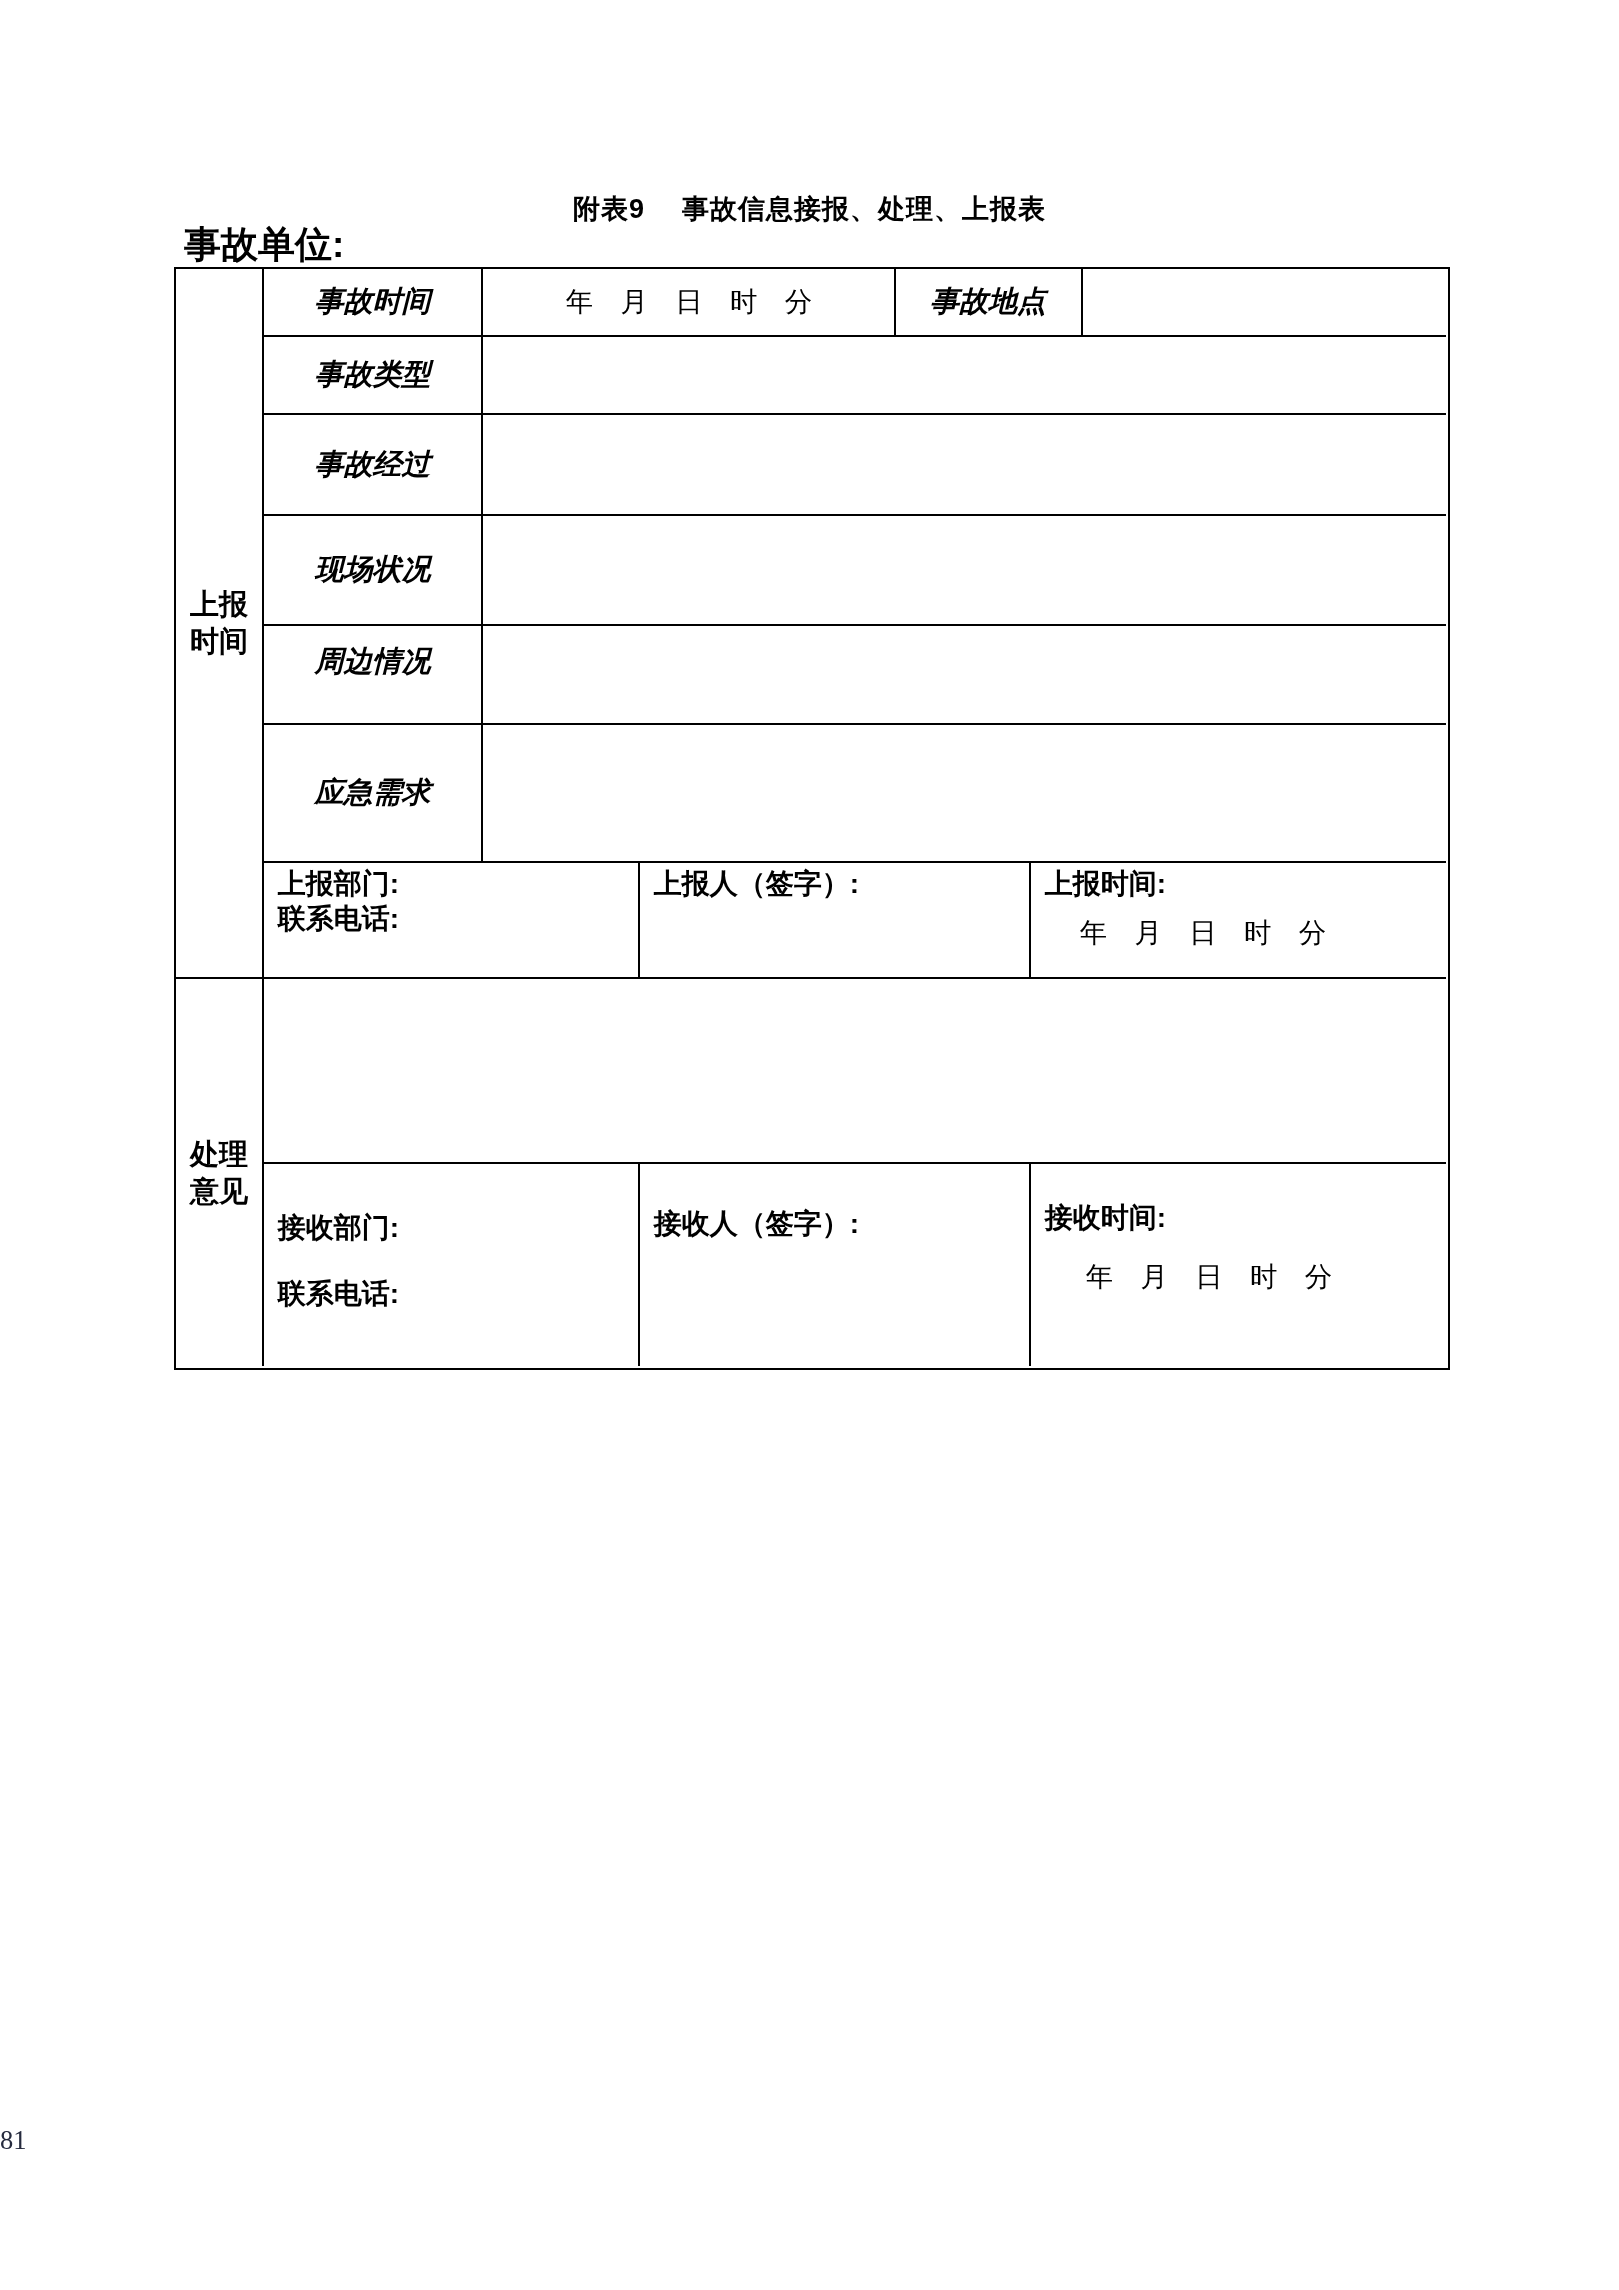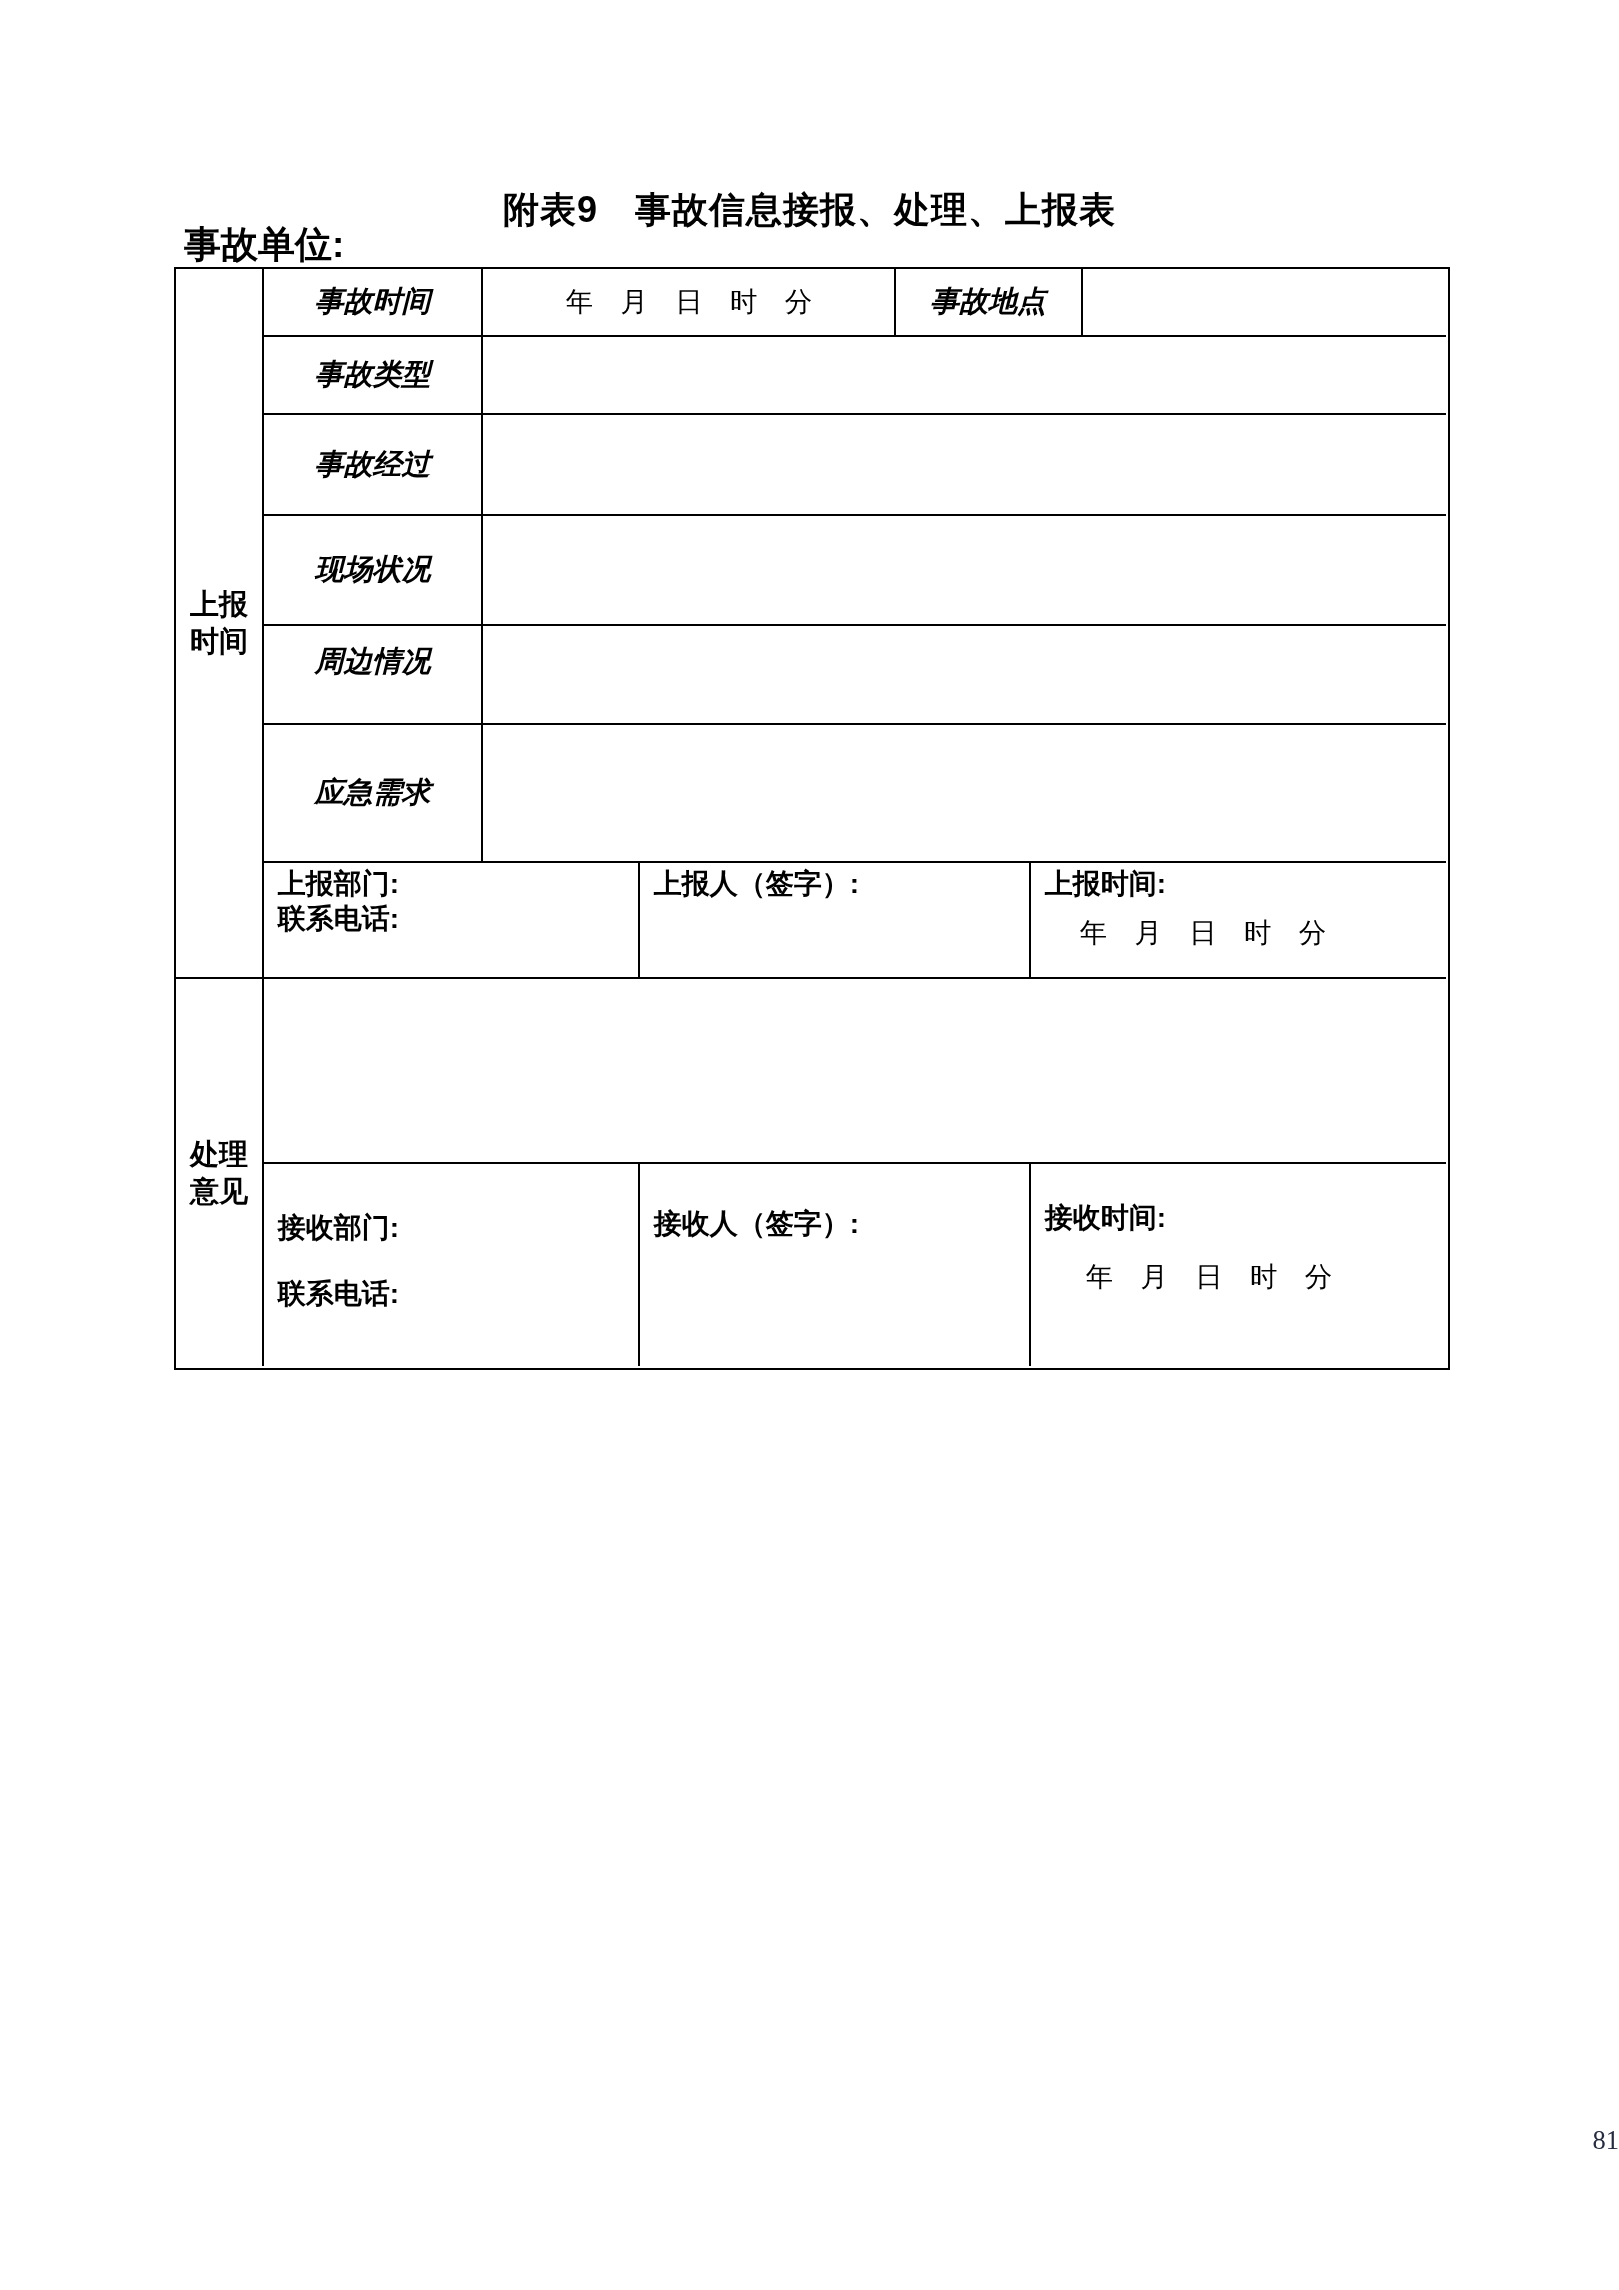--- a/index.html
+++ b/index.html
@@ -6,21 +6,21 @@
   .page{
     position:relative;
     width:1619px;height:2291px;
     background:#ffffff;
     font-family:"Liberation Sans","DejaVu Sans",sans-serif;
     color:#000;
     overflow:hidden;
   }
   .title{
     position:absolute;left:0;top:190px;width:1619px;
-    text-align:center;font-size:36px;font-weight:bold;line-height:39px;
+    text-align:center;font-size:27px;font-weight:bold;line-height:39px;
     letter-spacing:1px;white-space:nowrap;
   }
   .title-gap{display:inline-block;width:37px;}
   .unit-label{
     position:absolute;left:184px;top:227px;
     font-size:37px;font-weight:bold;line-height:35px;
   }
   .form-table{
     position:absolute;left:174px;top:267px;
     width:1276px;height:1103px;
@@ -34,21 +34,21 @@
   .lbl{font-size:29px;font-weight:bold;font-style:italic;}
   .plain{font-size:27.4px;font-weight:normal;}
   .side-hdr span{
     display:block;width:63px;text-align:center;
     font-size:29px;font-weight:bold;line-height:37px;
     word-break:break-all;
   }
   .blk{font-size:28px;font-weight:bold;line-height:29px;}
   .pagenum{
     position:absolute;left:0;top:2125px;width:1619px;
-    text-align:right;
+    text-align:left;
     font-family:"Liberation Serif","DejaVu Serif",serif;
     font-size:26.5px;color:#262b3e;
   }
 </style>
 </head>
 <body>
 
 <div class="page">
 
   <div class="title">

